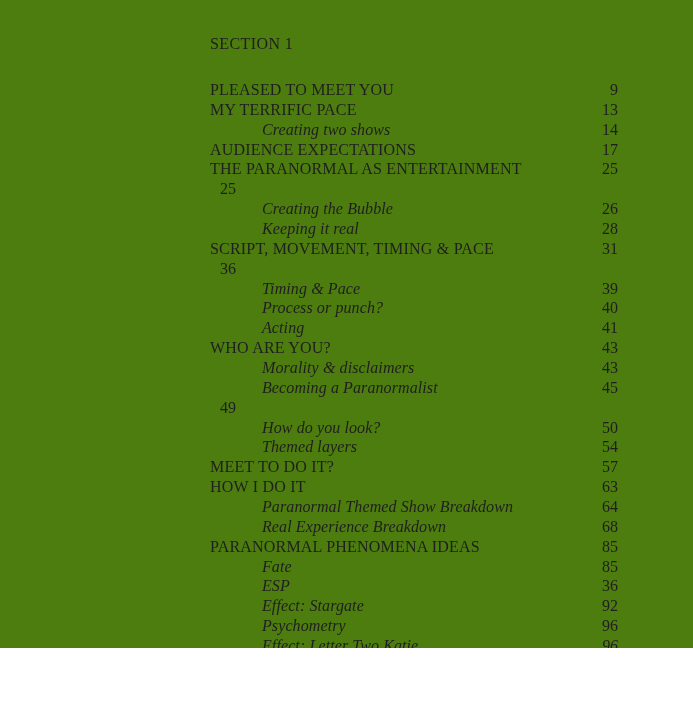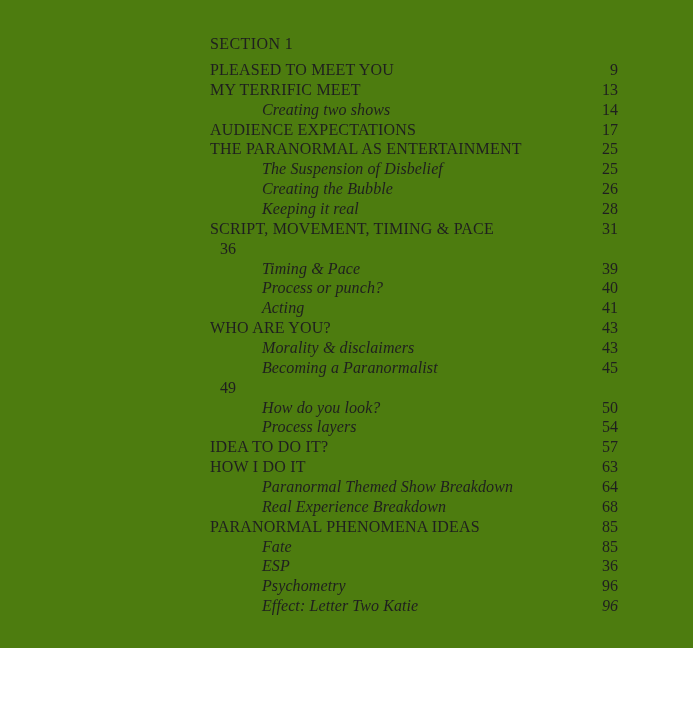--- a/index.html
+++ b/index.html
@@ -21,21 +21,21 @@
     left: 210px;
     top: 35px;
     font-size: 16px;
     line-height: 18px;
     letter-spacing: 0.4px;
     color: #1f1f1f;
   }
   .toc {
     position: absolute;
     left: 210px;
-    top: 60px;
+    top: 80px;
     width: 408px;
   }
   .toc-row {
     display: flex;
     justify-content: space-between;
     align-items: baseline;
     height: 19.87px;
     line-height: 19.87px;
     font-size: 16px;
     white-space: nowrap;
@@ -62,37 +62,36 @@
 
 <div class="page">
   <div class="section-title">SECTION 1</div>
 
   <div class="toc">
       <div class="toc-row">
     <span class="entry-label">PLEASED TO MEET YOU</span>
     <span class="entry-page">9</span>
   </div>
       <div class="toc-row">
-    <span class="entry-label">MY TERRIFIC MEET</span>
+    <span class="entry-label">MY TERRIFIC PACE</span>
     <span class="entry-page">13</span>
   </div>
       <div class="toc-row sub">
     <span class="entry-label">Creating two shows</span>
     <span class="entry-page">14</span>
   </div>
       <div class="toc-row">
     <span class="entry-label">AUDIENCE EXPECTATIONS</span>
     <span class="entry-page">17</span>
   </div>
       <div class="toc-row">
     <span class="entry-label">THE PARANORMAL AS ENTERTAINMENT</span>
     <span class="entry-page">25</span>
   </div>
       <div class="toc-row sub">
-    <span class="entry-label">The Suspension of Disbelief</span>
     <span class="entry-page">25</span>
   </div>
       <div class="toc-row sub">
     <span class="entry-label">Creating the Bubble</span>
     <span class="entry-page">26</span>
   </div>
       <div class="toc-row sub">
     <span class="entry-label">Keeping it real</span>
     <span class="entry-page">28</span>
   </div>
@@ -128,25 +127,25 @@
     <span class="entry-page">45</span>
   </div>
       <div class="toc-row sub">
     <span class="entry-page">49</span>
   </div>
       <div class="toc-row sub">
     <span class="entry-label">How do you look?</span>
     <span class="entry-page">50</span>
   </div>
       <div class="toc-row sub">
-    <span class="entry-label">Process layers</span>
+    <span class="entry-label">Themed layers</span>
     <span class="entry-page">54</span>
   </div>
       <div class="toc-row">
-    <span class="entry-label">IDEA TO DO IT?</span>
+    <span class="entry-label">MEET TO DO IT?</span>
     <span class="entry-page">57</span>
   </div>
       <div class="toc-row">
     <span class="entry-label">HOW I DO IT</span>
     <span class="entry-page">63</span>
   </div>
       <div class="toc-row sub">
     <span class="entry-label">Paranormal Themed Show Breakdown</span>
     <span class="entry-page">64</span>
   </div>
@@ -160,20 +159,24 @@
   </div>
       <div class="toc-row sub">
     <span class="entry-label">Fate</span>
     <span class="entry-page">85</span>
   </div>
       <div class="toc-row sub">
     <span class="entry-label">ESP</span>
     <span class="entry-page">36</span>
   </div>
       <div class="toc-row sub">
+    <span class="entry-label">Effect: Stargate</span>
+    <span class="entry-page">92</span>
+  </div>
+      <div class="toc-row sub">
     <span class="entry-label">Psychometry</span>
     <span class="entry-page">96</span>
   </div>
       <div class="toc-row sub page-italic">
     <span class="entry-label">Effect: Letter Two Katie</span>
     <span class="entry-page">96</span>
   </div>
     </div>
 </div>
 

